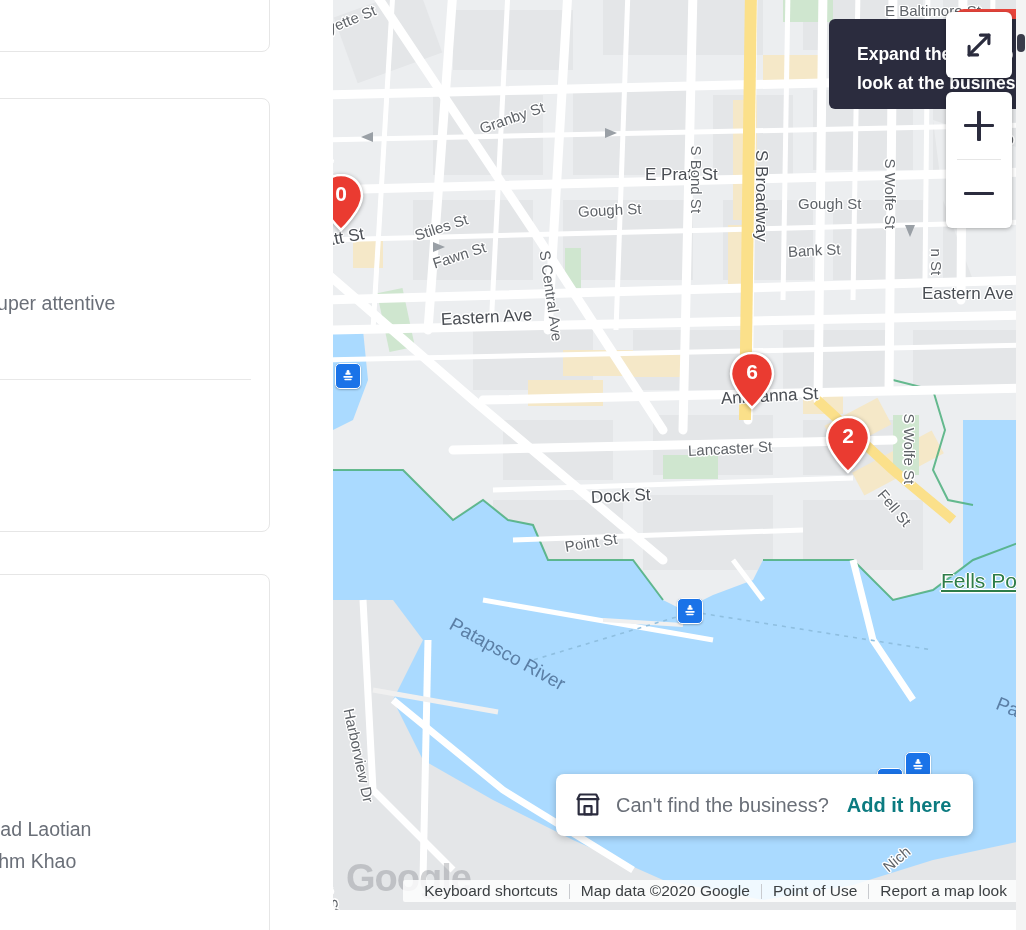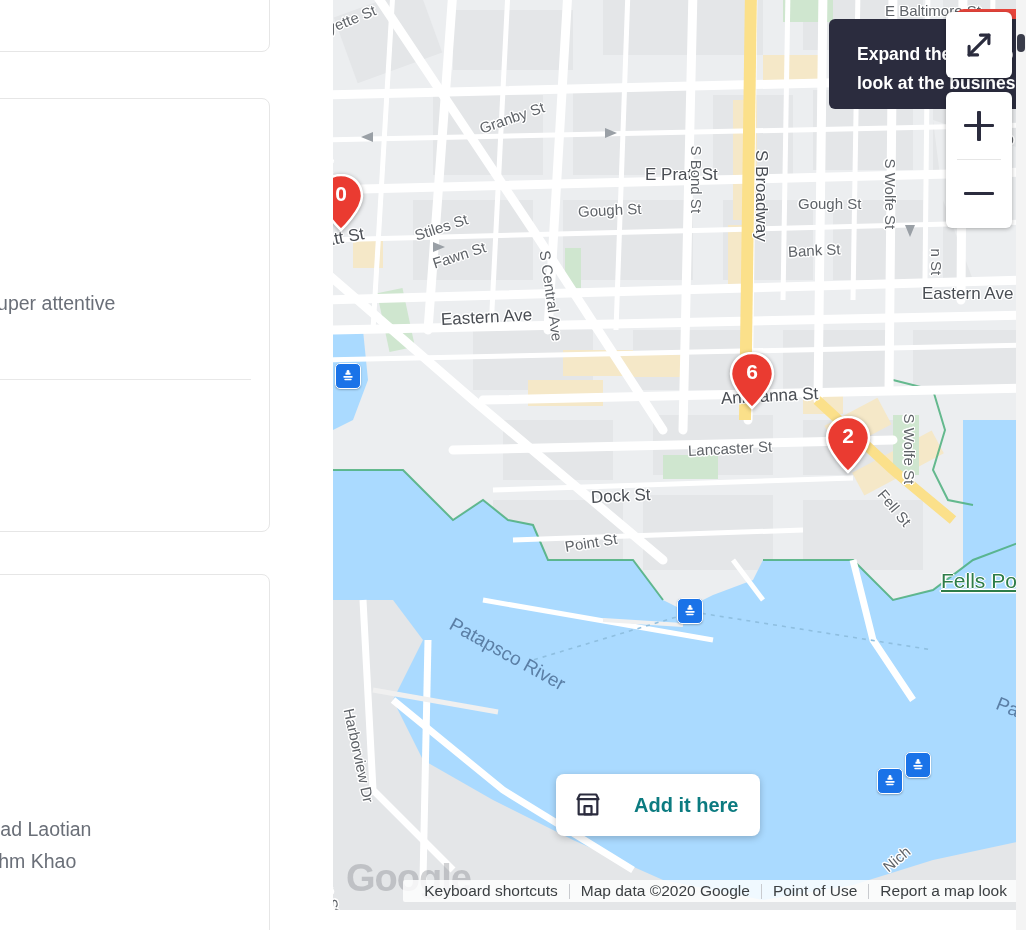--- a/index.html
+++ b/index.html
@@ -516,20 +516,21 @@
     </div>
 
     <div class="add-biz">
       <span class="add-biz-icon">
         <svg viewBox="0 0 24 24" width="28" height="28" fill="none" stroke="#2b2c3e" stroke-width="1.9" stroke-linejoin="round">
           <path d="M3 7 L5 3 L19 3 L21 7 Z"></path>
           <path d="M4 7 L4 20 L20 20 L20 7"></path>
           <rect x="9" y="13" width="6" height="7"></rect>
         </svg>
       </span>
+      <span class="add-biz-text">Can't find the business?</span>
       <span class="add-biz-link">Add it here</span>
     </div>
 
     <div class="gmark">Google</div>
 
     <div class="attrib">
       <a>Keyboard shortcuts</a>
       <span class="sep"></span>
       <span>Map data ©2020 Google</span>
       <span class="sep"></span>

